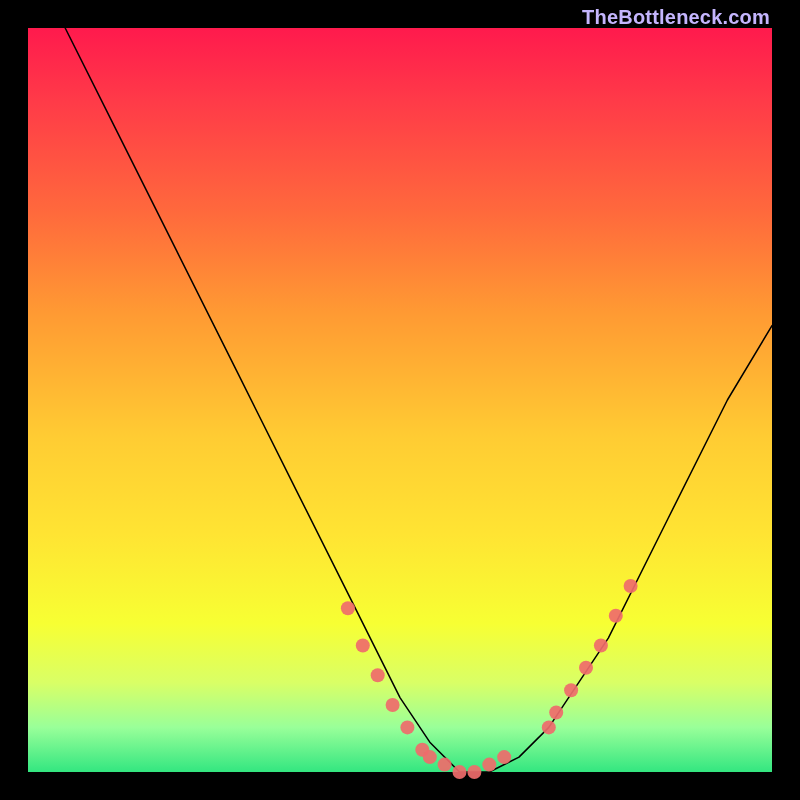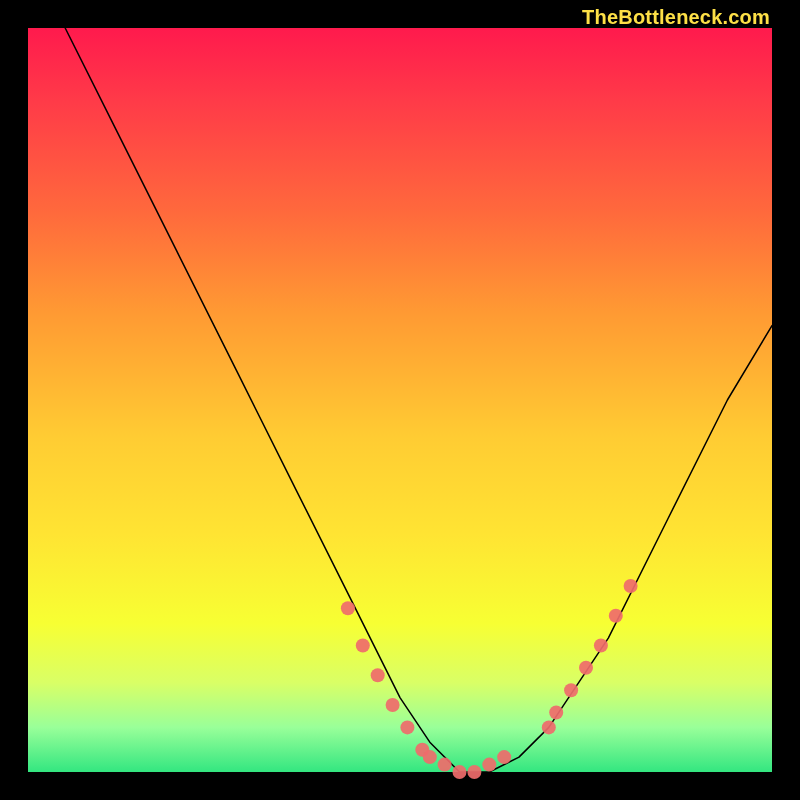--- a/index.html
+++ b/index.html
@@ -26,21 +26,21 @@
       #ffe433 68%,
       #f7ff33 80%,
       #d9ff66 88%,
       #99ff99 94%,
       #33e680 100%);
   }
   .watermark {
     position: absolute;
     top: 6px;
     right: 30px;
-    color: #fde047;
+    color: #c4b5fd;
     font-size: 20px;
     font-weight: 600;
     letter-spacing: 0.2px;
     pointer-events: none;
   }
   svg.plot {
     position: absolute;
     left: 0;
     top: 0;
     width: 744px;

